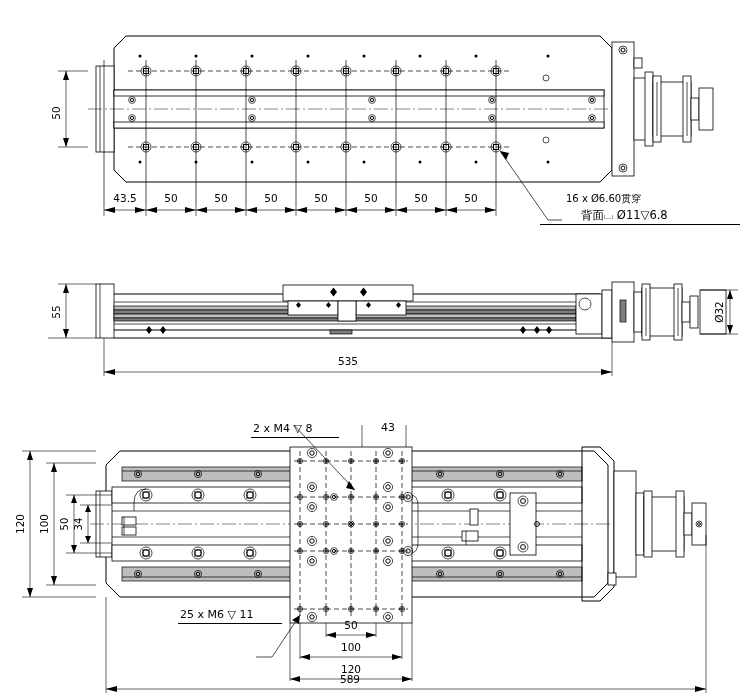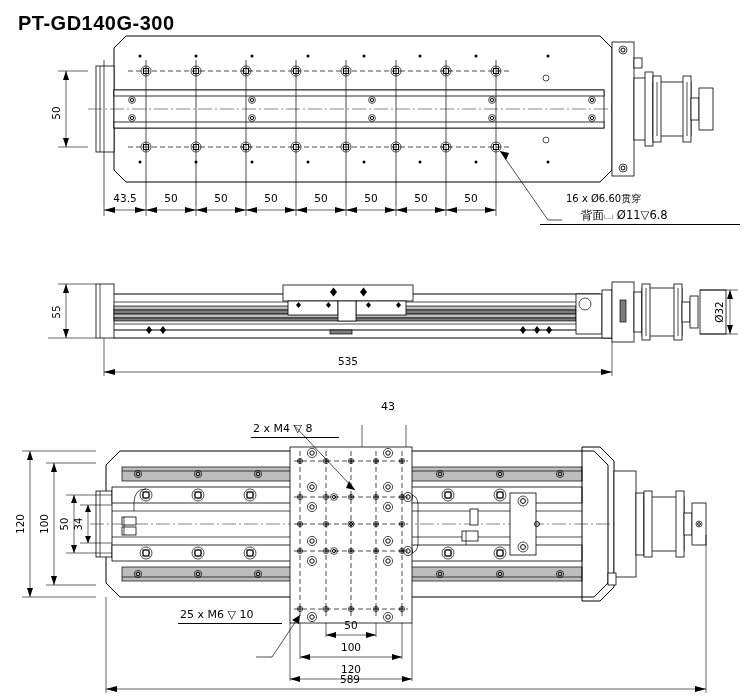--- a/index.html
+++ b/index.html
@@ -31,21 +31,20 @@
   .fill-md{fill:#bdbdbd;stroke:#000;stroke-width:0.7;}
   .fill-lt{fill:#ffffff;stroke:#000;stroke-width:0.8;}
   .dimtxt{font-family:"DejaVu Sans","Liberation Sans",sans-serif;font-size:10.5px;fill:#000;}
   .dimtxt-s{font-family:"DejaVu Sans","Liberation Sans",sans-serif;font-size:10px;fill:#000;}
 </style>
 </head>
 <body>
 
 <div id="sheet">
 
-  <div id="title">PT-GD140G-300</div>
 
   <svg id="topview" width="750" height="230" viewBox="0 0 750 230" style="position:absolute;left:0;top:30px;">
 
     <path class="ln" d="M126,6 L600,6 L612,18 L612,140 L600,152 L126,152 L114,140 L114,18 Z"></path>
 
     <rect class="fill-lt" x="96" y="36" width="18" height="86"></rect>
     <line class="thin" x1="100" y1="36" x2="100" y2="122"></line>
 
     <rect class="fill-lt" x="114" y="60" width="490" height="38"></rect>
 
@@ -807,18 +806,18 @@
       <line class="dim" x1="106" y1="264" x2="706" y2="264"></line>
       <path d="M106,264 l11,-3 l0,6 Z" fill="#000"></path>
       <path d="M706,264 l-11,-3 l0,6 Z" fill="#000"></path>
       <text class="dimtxt" x="350" y="258" text-anchor="middle">589</text>
     </g>
   </svg>
 
   <div class="note" style="left:253px;top:422px;">2 x M4 ▽ 8</div>
   <div style="position:absolute;left:251px;top:437px;width:88px;border-bottom:1px solid #000;"></div>
 
-  <div class="note" style="left:381px;top:400px;text-align:right;">43</div>
-
-  <div class="note" style="left:180px;top:608px;">25 x M6 ▽ 10</div>
+  <div class="note" style="left:381px;top:421px;text-align:right;">43</div>
+
+  <div class="note" style="left:180px;top:608px;">25 x M6 ▽ 11</div>
   <div style="position:absolute;left:178px;top:623px;width:104px;border-bottom:1px solid #000;"></div>
 
 </div>
 
 </body></html>

